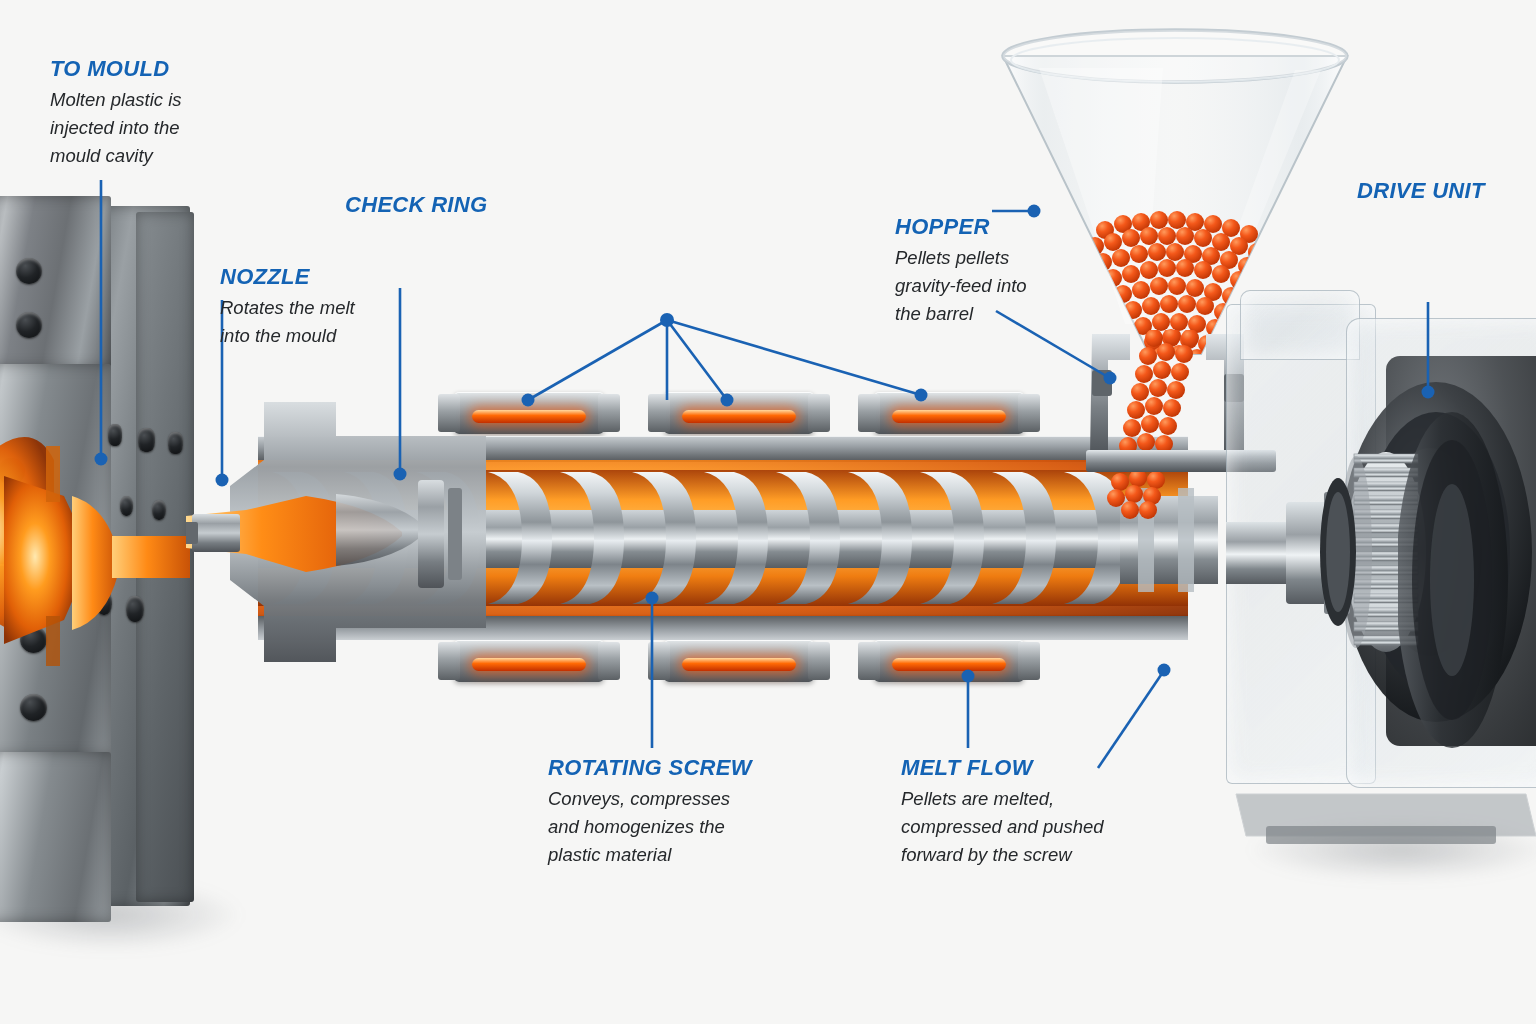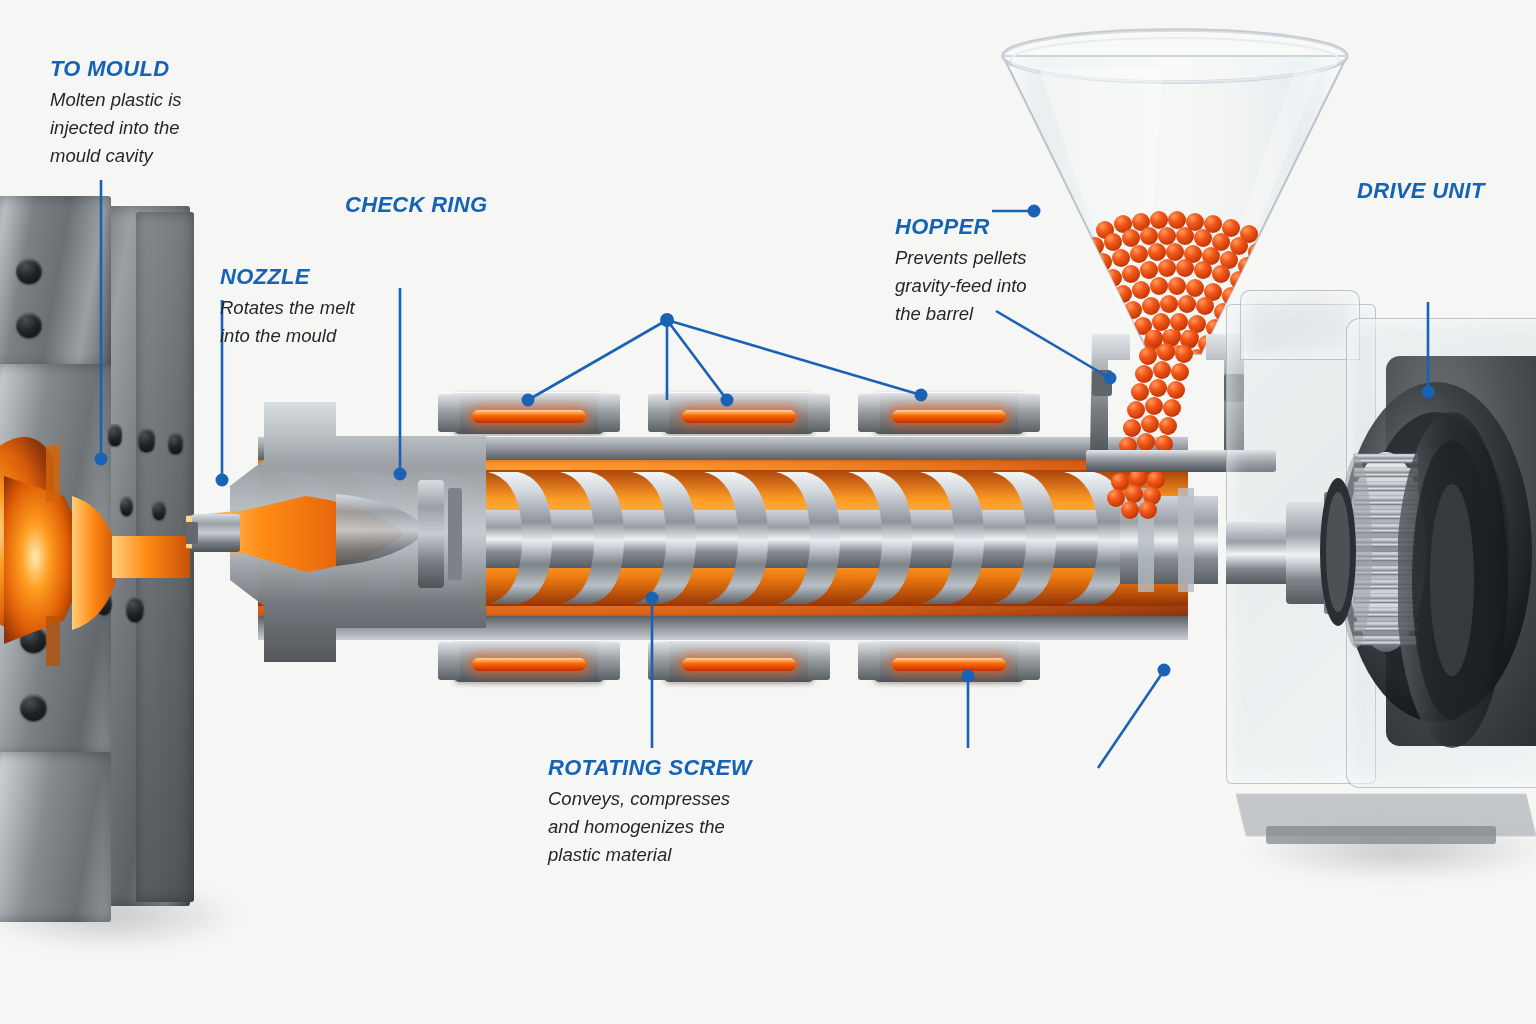--- a/index.html
+++ b/index.html
@@ -589,33 +589,41 @@
   </div>
 
   <div class="callout" style="left:345px;top:192px;">
     <div class="title">CHECK RING</div>
   </div>
 
 
   <div class="callout" style="left:895px;top:214px;">
     <div class="title">HOPPER</div>
     <div class="desc">
-      <div>Prevents pellets</div>
+      <div>Pellets pellets</div>
       <div>gravity-feed into</div>
       <div>the barrel</div>
     </div>
   </div>
 
   <div class="callout" style="left:1357px;top:178px;">
     <div class="title">DRIVE UNIT</div>
   </div>
 
   <div class="callout" style="left:548px;top:755px;">
     <div class="title">ROTATING SCREW</div>
     <div class="desc">
       <div>Conveys, compresses</div>
       <div>and homogenizes the</div>
       <div>plastic material</div>
     </div>
   </div>
 
+  <div class="callout" style="left:901px;top:755px;">
+    <div class="title">MELT FLOW</div>
+    <div class="desc">
+      <div>Pellets are melted,</div>
+      <div>compressed and pushed</div>
+      <div>forward by the screw</div>
+    </div>
+  </div>
 
 </div>
 
 </body></html>

